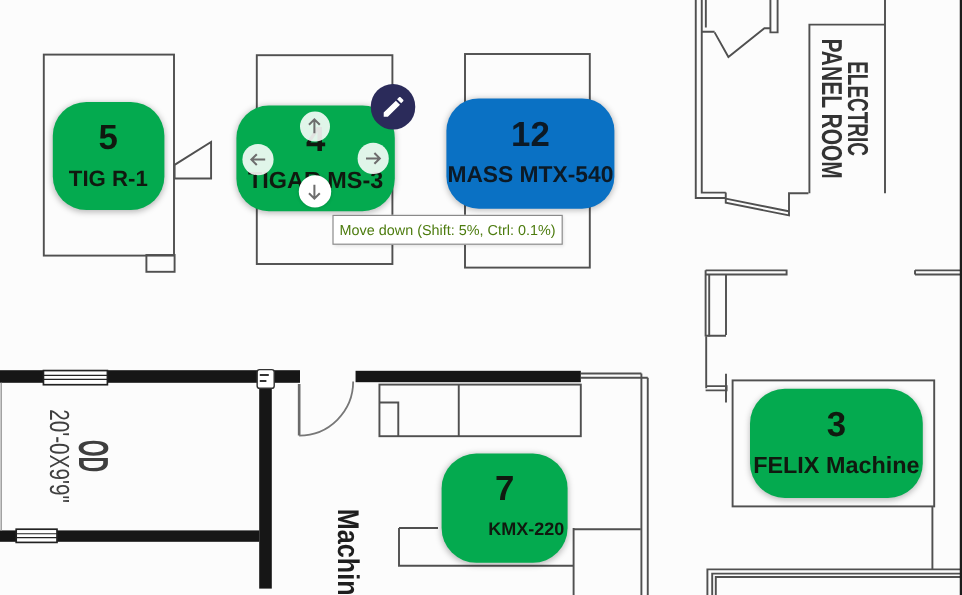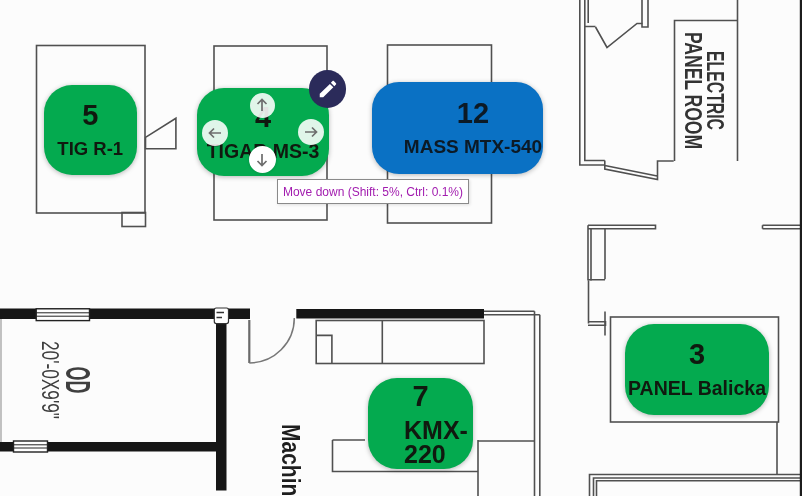--- a/index.html
+++ b/index.html
@@ -121,33 +121,33 @@
 <div class="marker green" style="left:44px;top:85px;width:92.5px;height:90px;border-radius:28px;">
   <div class="mnum">5</div>
   <div class="mlabel" style="font-size:18.5px;">TIG R-1</div>
 </div>
 
 <div class="marker green" style="left:197px;top:88px;width:132px;height:88px;border-radius:27px;">
   <div class="mnum">4</div>
   <div class="mlabel" style="font-size:19.5px;">TIGAR MS-3</div>
 </div>
 
-<div class="marker blue" style="left:372px;top:82px;width:140px;height:92px;border-radius:27px;color:#0c1a26;padding-left:31px;">
+<div class="marker blue" style="left:372px;top:82px;width:140px;height:92px;border-radius:27px;color:#0c1a26;">
   <div class="mnum">12</div>
   <div class="mlabel" style="font-size:19px;">MASS MTX-540</div>
 </div>
 
 <div class="marker green" style="left:368px;top:378px;width:105px;height:90.5px;border-radius:29px;">
   <div class="mnum">7</div>
-  <div class="mlabel" style="font-size:25px;margin-left:36px;">KMX-220</div>
+  <div class="mlabel" style="font-size:15px;margin-left:36px;">KMX-220</div>
 </div>
 
 <div class="marker green" style="left:625px;top:324px;width:144px;height:91px;border-radius:29px;">
   <div class="mnum">3</div>
-  <div class="mlabel" style="font-size:19.5px;">PANEL Balicka</div>
+  <div class="mlabel" style="font-size:19.5px;">FELIX Machine</div>
 </div>
 
 <div class="ctl" style="left:249.7px;top:92.5px;width:25.2px;height:25.2px;background:rgba(255,255,255,0.88);">
   <svg width="18" height="18" viewBox="0 0 18 18">
         <path d="M9,15 L9,4 M4.5,8 L9,3.5 L13.5,8" stroke="#6d6d6d" stroke-width="1.7" fill="none"></path>
       </svg>
 </div>
 
 <div class="ctl" style="left:201.5px;top:119.7px;width:26px;height:26px;background:rgba(255,255,255,0.88);">
   <svg width="18" height="18" viewBox="0 0 18 18">
@@ -166,15 +166,15 @@
         <path d="M9,3 L9,14 M4.5,10 L9,14.5 L13.5,10" stroke="#6d6d6d" stroke-width="1.7" fill="none"></path>
       </svg>
 </div>
 
 <div class="ctl" style="left:309.1px;top:70.4px;width:37.2px;height:37.2px;background:#2b2b5a;">
   <svg width="22" height="22" viewBox="0 0 24 24">
         <path d="M3 17.25V21h3.75L17.81 10.19l-3.75-3.75L3 17.25zM20.71 7.04c.39-.39.39-1.02 0-1.41l-2.34-2.34c-.39-.39-1.02-.39-1.41 0l-1.83 1.83 3.75 3.75 1.83-1.83z" fill="#ffffff"></path>
       </svg>
 </div>
 
-<div style="position:absolute;left:277px;top:179px;width:190px;height:23px;background:#ffffff;border:1px solid #8a8a8a;display:flex;align-items:center;justify-content:center;font-size:12px;color:#a21caf;box-shadow:1px 1px 3px rgba(0,0,0,0.12);text-align:right;">Move down (Shift: 5%, Ctrl: 0.1%)</div>
+<div style="position:absolute;left:277px;top:179px;width:190px;height:23px;background:#ffffff;border:1px solid #8a8a8a;display:flex;align-items:center;justify-content:center;font-size:12px;color:#4d7c0f;box-shadow:1px 1px 3px rgba(0,0,0,0.12);text-align:right;">Move down (Shift: 5%, Ctrl: 0.1%)</div>
 
 </div>
 
 </body></html>

